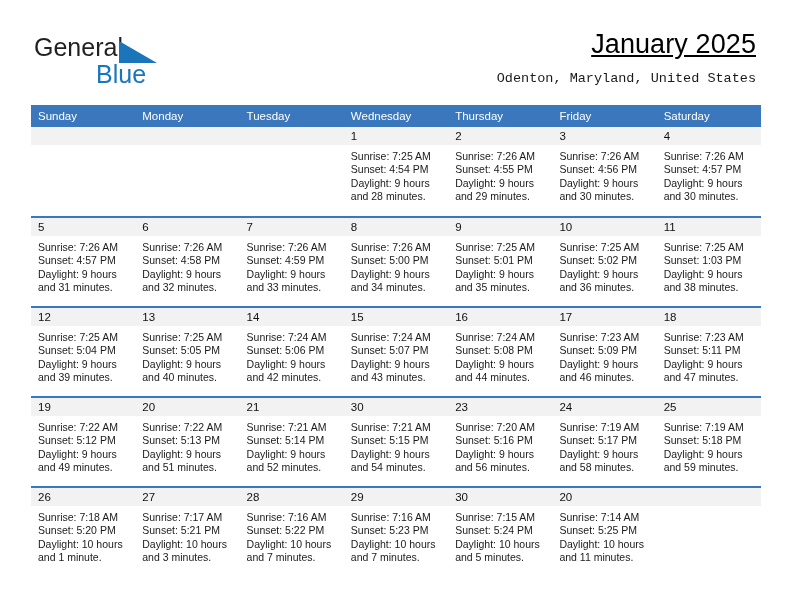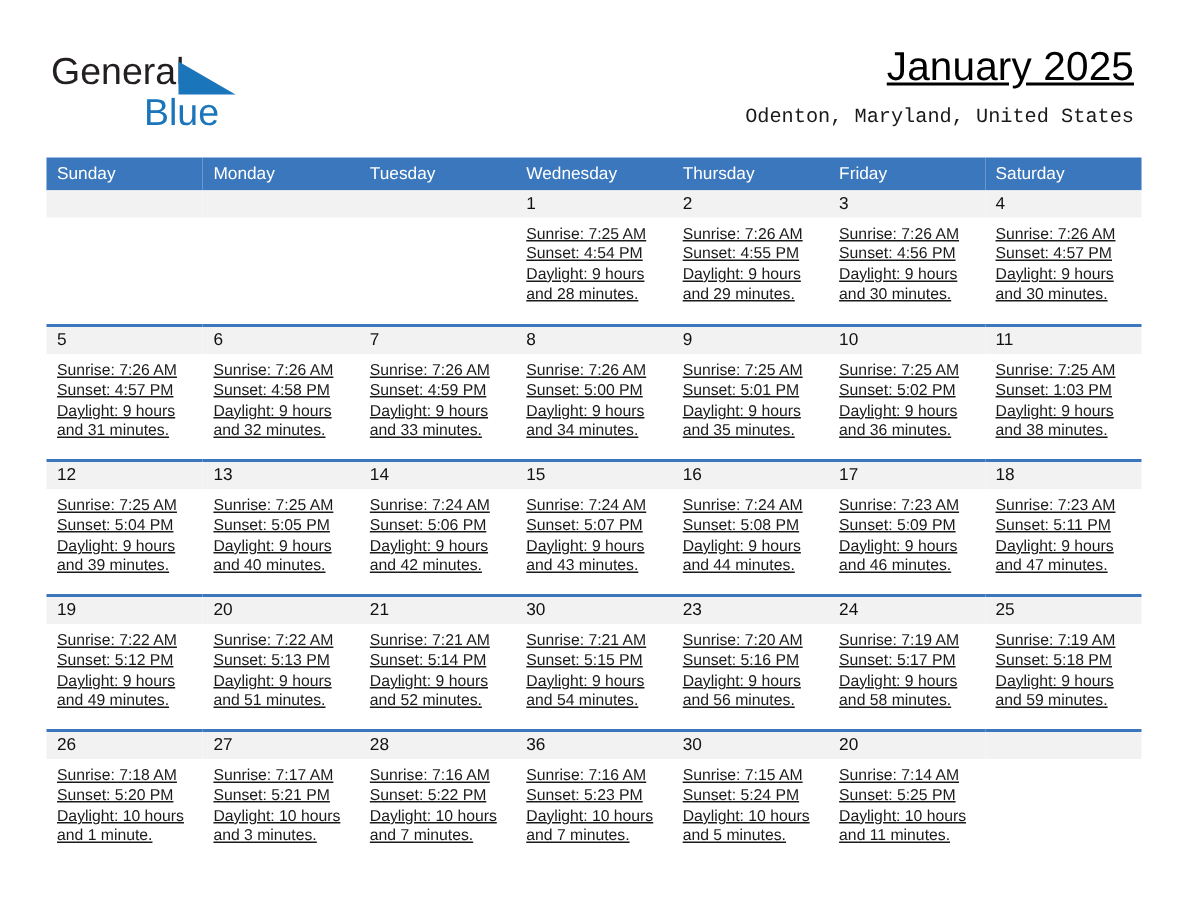--- a/index.html
+++ b/index.html
@@ -115,21 +115,20 @@
     line-height: 16px;
   }
   .daycell.empty .daynum-strip {
     background: #f2f2f2;
   }
   .info {
     padding: 5px 6px 0 7px;
     font-size: 10.5px;
     line-height: 13.4px;
     color: #1a1a1a;
-    text-decoration: underline;
   }
   .info div { white-space: nowrap; }
 </style>
 </head>
 <body>
 
 <div class="page">
 
   <div class="header">
 
@@ -506,21 +505,21 @@
             <div class="info">
               <div>Sunrise: 7:16 AM</div>
               <div>Sunset: 5:22 PM</div>
               <div>Daylight: 10 hours</div>
               <div>and 7 minutes.</div>
             </div>
           </div>
         </td>
         <td>
           <div class="daycell">
-            <div class="daynum-strip">36</div>
+            <div class="daynum-strip">29</div>
             <div class="info">
               <div>Sunrise: 7:16 AM</div>
               <div>Sunset: 5:23 PM</div>
               <div>Daylight: 10 hours</div>
               <div>and 7 minutes.</div>
             </div>
           </div>
         </td>
         <td>
           <div class="daycell">

